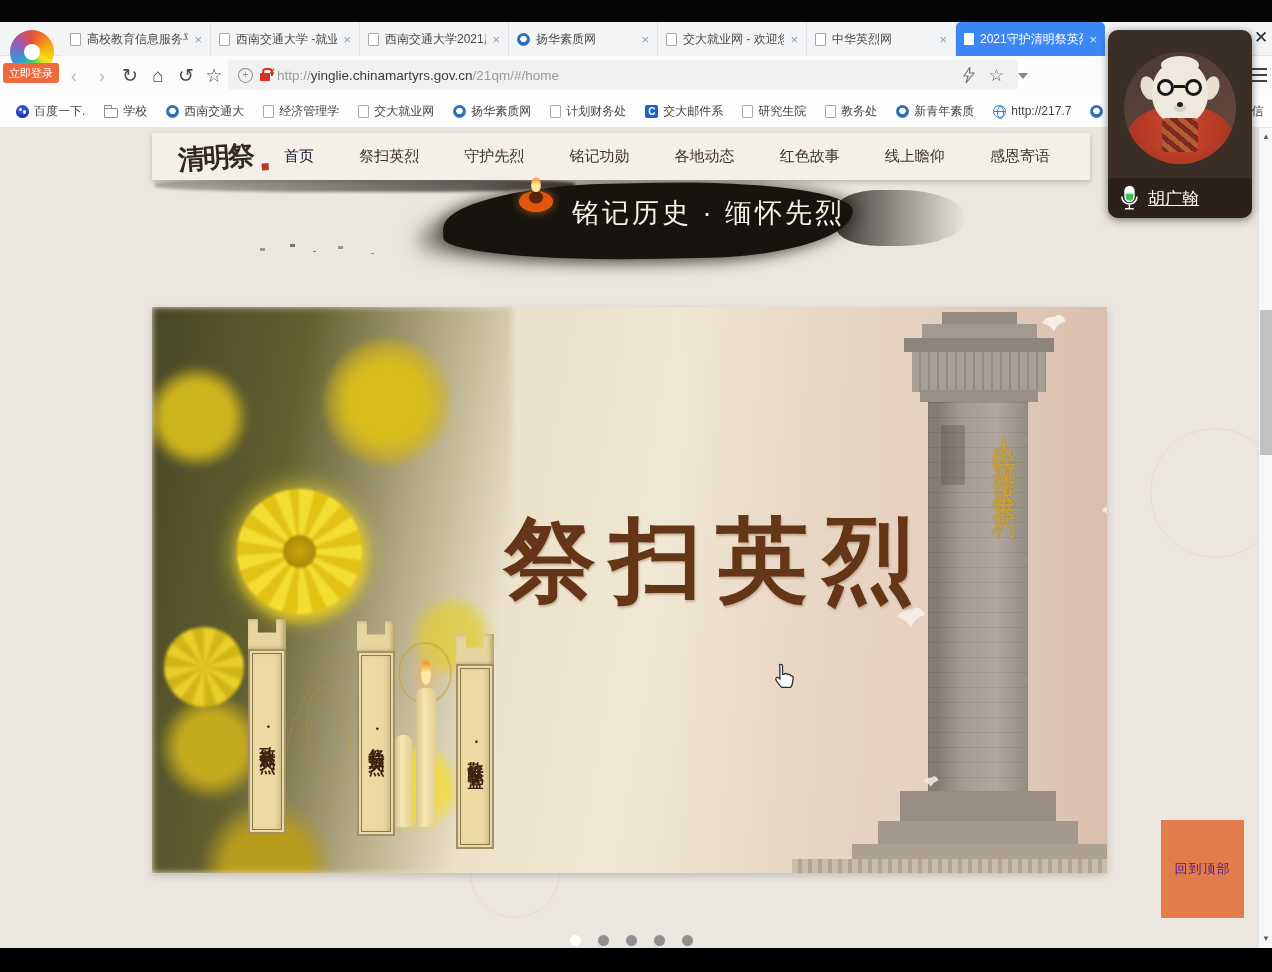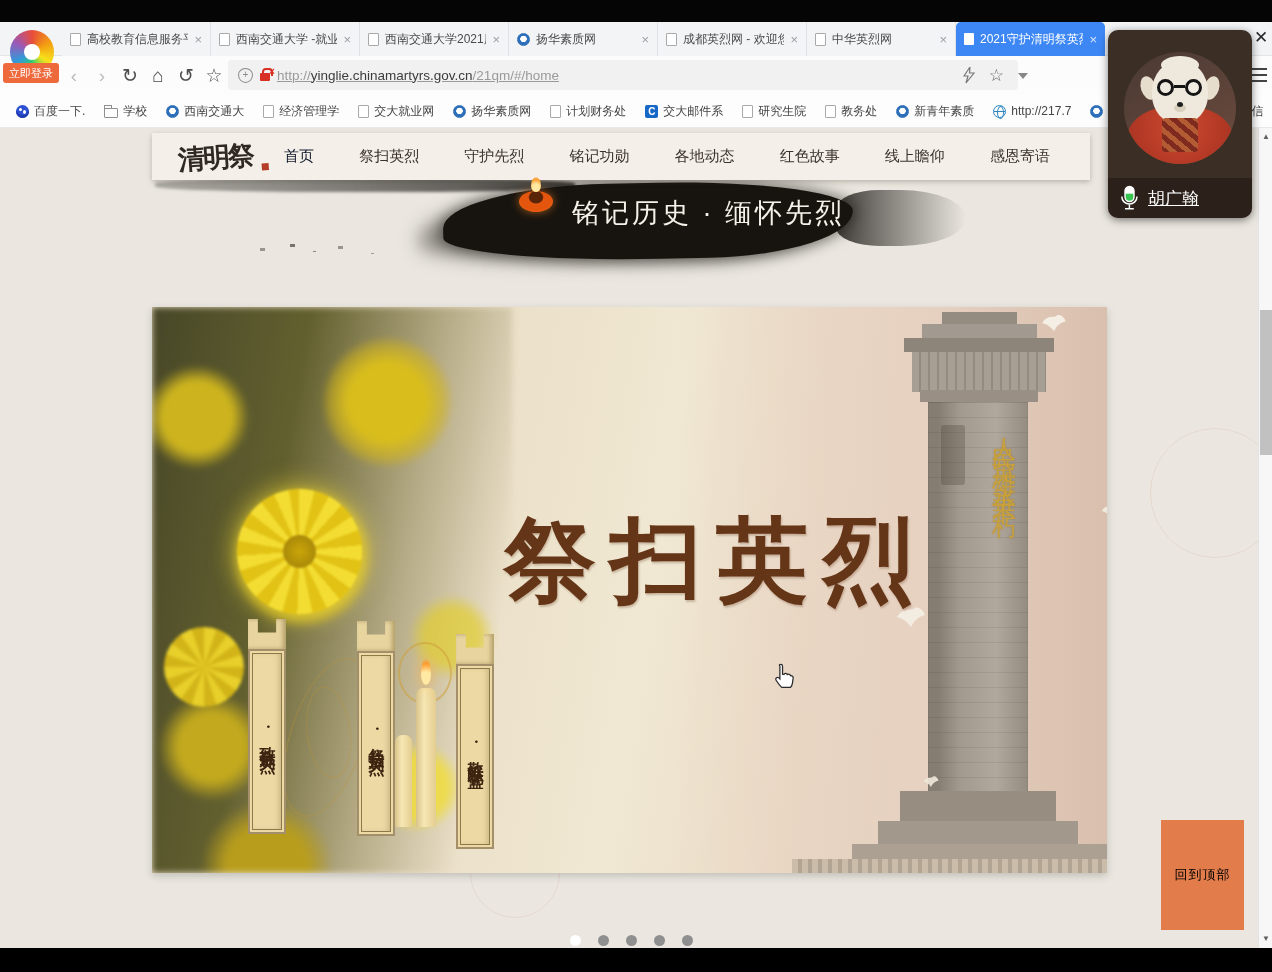--- a/index.html
+++ b/index.html
@@ -43,21 +43,21 @@
   .nav-ic.dim { color:#bdbdbd; }
   .nav-ic.first { margin-left:60px; }
   .url-bar { position:absolute; left:228px; top:4px; width:790px; height:30px; background:#f1f1f2;
              border-radius:4px; display:flex; align-items:center; padding:0 10px; gap:7px; }
   .shield { width:15px; height:15px; border:1.5px solid #8a8a8a; border-radius:50% 50% 50% 50%/45% 45% 55% 55%;
             color:#8a8a8a; font-size:10px; line-height:12px; text-align:center; }
   .lockx { position:relative; width:10px; height:8px; background:#d93025; border-radius:1px; margin-top:4px;}
   .lockx::before { content:""; position:absolute; left:1.5px; top:-5px; width:7px; height:6px;
                    border:2px solid #d93025; border-bottom:none; border-radius:4px 4px 0 0; }
   .lockx::after { content:"×"; position:absolute; left:9px; top:-7px; color:#d93025; font-size:10px; font-weight:bold;}
-  .url-text { font-size:13.5px; color:#9a9a9a; white-space:nowrap;text-decoration:underline; }
+  .url-text { font-size:13.5px; color:#9a9a9a; white-space:nowrap; }
   .url-text .host { color:#3c3c3c; }
   .tb-right { position:absolute; right:244px; top:0; height:39px; display:flex; align-items:center; gap:14px; }
   .flash-ic svg { display:block; }
   .star2 { font-size:17px; color:#666; }
   .chev { width:0; height:0; border-left:5px solid transparent; border-right:5px solid transparent;
           border-top:6px solid #888; }
   .hamburger { position:absolute; right:5px; top:12px; width:16px; height:14px; z-index:21;
                background:linear-gradient(#444 0 2px, transparent 2px 6px, #444 6px 8px, transparent 8px 12px, #444 12px 14px); }
 
   .bookmarks { position:absolute; left:0; top:73px; width:1272px; height:33px; background:#fdfdfd;
@@ -199,22 +199,22 @@
       background:linear-gradient(to right, #d8c28a, #f6e7b4 40%, #e4cd90); }
   .candle.short { left:243px; top:428px; width:17px; height:92px; }
   .candle.tall  { left:264px; top:381px; width:20px; height:139px; }
   .flame2 { position:absolute; left:269px; top:352px; width:10px; height:26px; z-index:6;
       background:radial-gradient(circle at 50% 72%, #ffe9a3 0 30%, #ff9b2d 72%, rgba(255,150,40,.15));
       border-radius:50% 50% 50% 50%/60% 60% 40% 40%; box-shadow:0 0 12px 3px rgba(255,180,70,.5); }
 
   .cursor { position:absolute; left:618px; top:355px; z-index:9; }
 
   
-  .back-top { position:absolute; left:1161px; top:692px; width:83px; height:110px; background:#e37c4b;
-      color:#000000; font-size:13px; display:flex; align-items:center; justify-content:center;
+  .back-top { position:absolute; left:1161px; top:692px; width:83px; height:98px; background:#e37c4b;
+      color:#4c1d95; font-size:13px; display:flex; align-items:center; justify-content:center;
       letter-spacing:1px; z-index:7; cursor:pointer; }
   .dots { position:absolute; left:570px; top:807px; display:flex; gap:17px; z-index:7; }
   .dot { width:11px; height:11px; border-radius:50%; background:#8f8f8f; }
   .dot.active { background:#ffffff; }
 
   
   .scrollbar { position:absolute; right:0; top:106px; width:14px; height:820px; background:#f7f7f7;
       border-left:1px solid #e2e2e2; z-index:8; }
   .sb-up, .sb-down { position:absolute; left:0; width:14px; height:14px; color:#5f5f5f; font-size:8px;
       text-align:center; line-height:14px; }
@@ -276,21 +276,21 @@
           <span class="tlabel">西南交通大学2021届春</span>
           <span class="tclose">×</span>
         </div>
         <div class="tab">
           <span class="ticon swjtu"></span>
           <span class="tlabel">扬华素质网</span>
           <span class="tclose">×</span>
         </div>
         <div class="tab">
           <span class="ticon page"></span>
-          <span class="tlabel">成都英烈网 - 欢迎您</span>
+          <span class="tlabel">交大就业网 - 欢迎您</span>
           <span class="tclose">×</span>
         </div>
         <div class="tab">
           <span class="ticon page"></span>
           <span class="tlabel">中华英烈网</span>
           <span class="tclose">×</span>
         </div>
         <div class="tab active">
           <span class="ticon doc"></span>
           <span class="tlabel">2021守护清明祭英烈</span>

